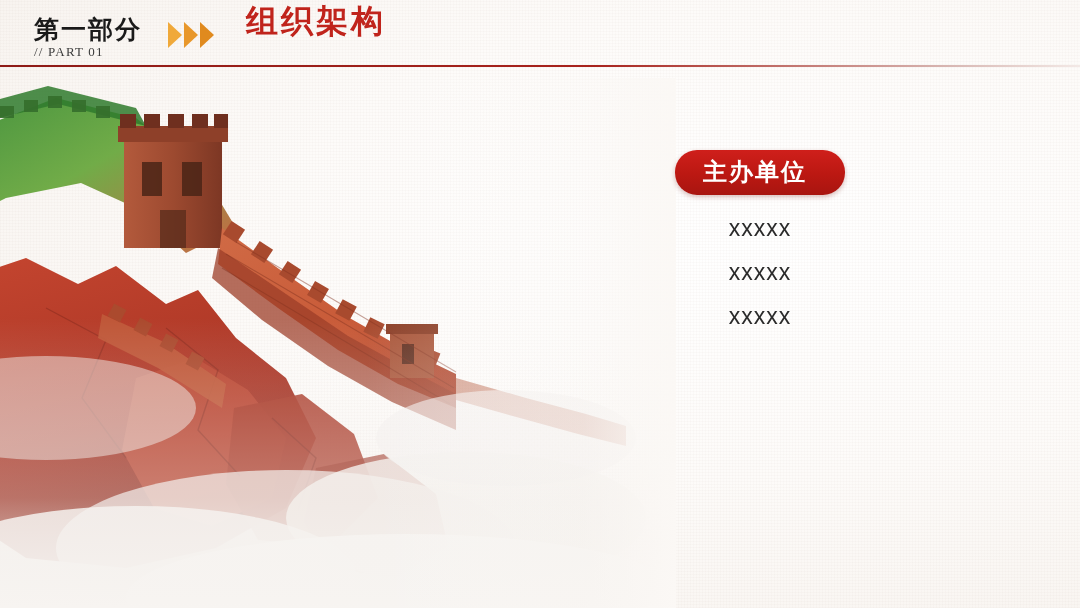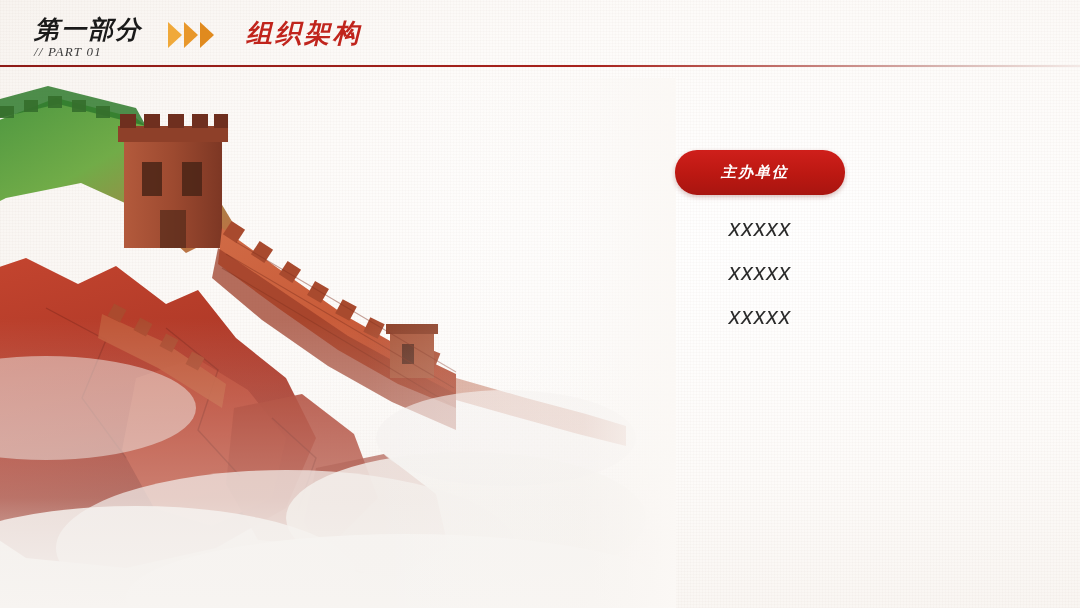--- a/index.html
+++ b/index.html
@@ -13,21 +13,20 @@
     font-family: "Liberation Sans", sans-serif;
     background: #ffffff;
   }
   .slide {
     position: relative;
     width: 1080px;
     height: 608px;
     background:
       radial-gradient(ellipse at 70% 40%, #ffffff 0%, #fdfbf9 45%, #f6f1ec 100%);
     overflow: hidden;
-    font-style: italic;
   }
   
   .slide::before {
     content: "";
     position: absolute;
     inset: 0;
     background-image:
       repeating-linear-gradient(0deg, rgba(180,160,150,0.045) 0px, rgba(180,160,150,0.045) 1px, rgba(255,255,255,0) 1px, rgba(255,255,255,0) 3px),
       repeating-linear-gradient(90deg, rgba(180,160,150,0.04) 0px, rgba(180,160,150,0.04) 1px, rgba(255,255,255,0) 1px, rgba(255,255,255,0) 3px);
     pointer-events: none;
@@ -89,22 +88,22 @@
     border-top: 13px solid transparent;
     border-bottom: 13px solid transparent;
   }
   .chev.c1 { left: 0px;  border-left: 14px solid #f0a93a; }
   .chev.c2 { left: 16px; border-left: 14px solid #e8972a; }
   .chev.c3 { left: 32px; border-left: 14px solid #e08a1e; }
 
   .header-title {
     position: absolute;
     left: 246px;
-    top: 16px;
-    font-size: 26px;
+    top: 4px;
+    font-size: 32px;
     font-weight: bold;
     color: #c0241c;
     letter-spacing: 3px;
     line-height: 34px;
     white-space: nowrap;
   }
 
   
   .wall-art {
     position: absolute;
@@ -126,21 +125,21 @@
     z-index: 5;
   }
   .org-item {
     text-align: center;
     margin-bottom: 6px;
   }
   .pill {
     display: inline-block;
     background: linear-gradient(to bottom, #cf1f1b 0%, #bb1812 55%, #a81510 100%);
     color: #ffffff;
-    font-size: 15px;
+    font-size: 24px;
     font-weight: bold;
     letter-spacing: 2px;
     border-radius: 22px;
     padding: 10px 34px 11px 24px;
     box-shadow: 0 2px 5px rgba(120,20,15,0.28);
     line-height: 24px;
     white-space: nowrap;
   }
   .pill.w1 { min-width: 112px; }
   .org-value {

